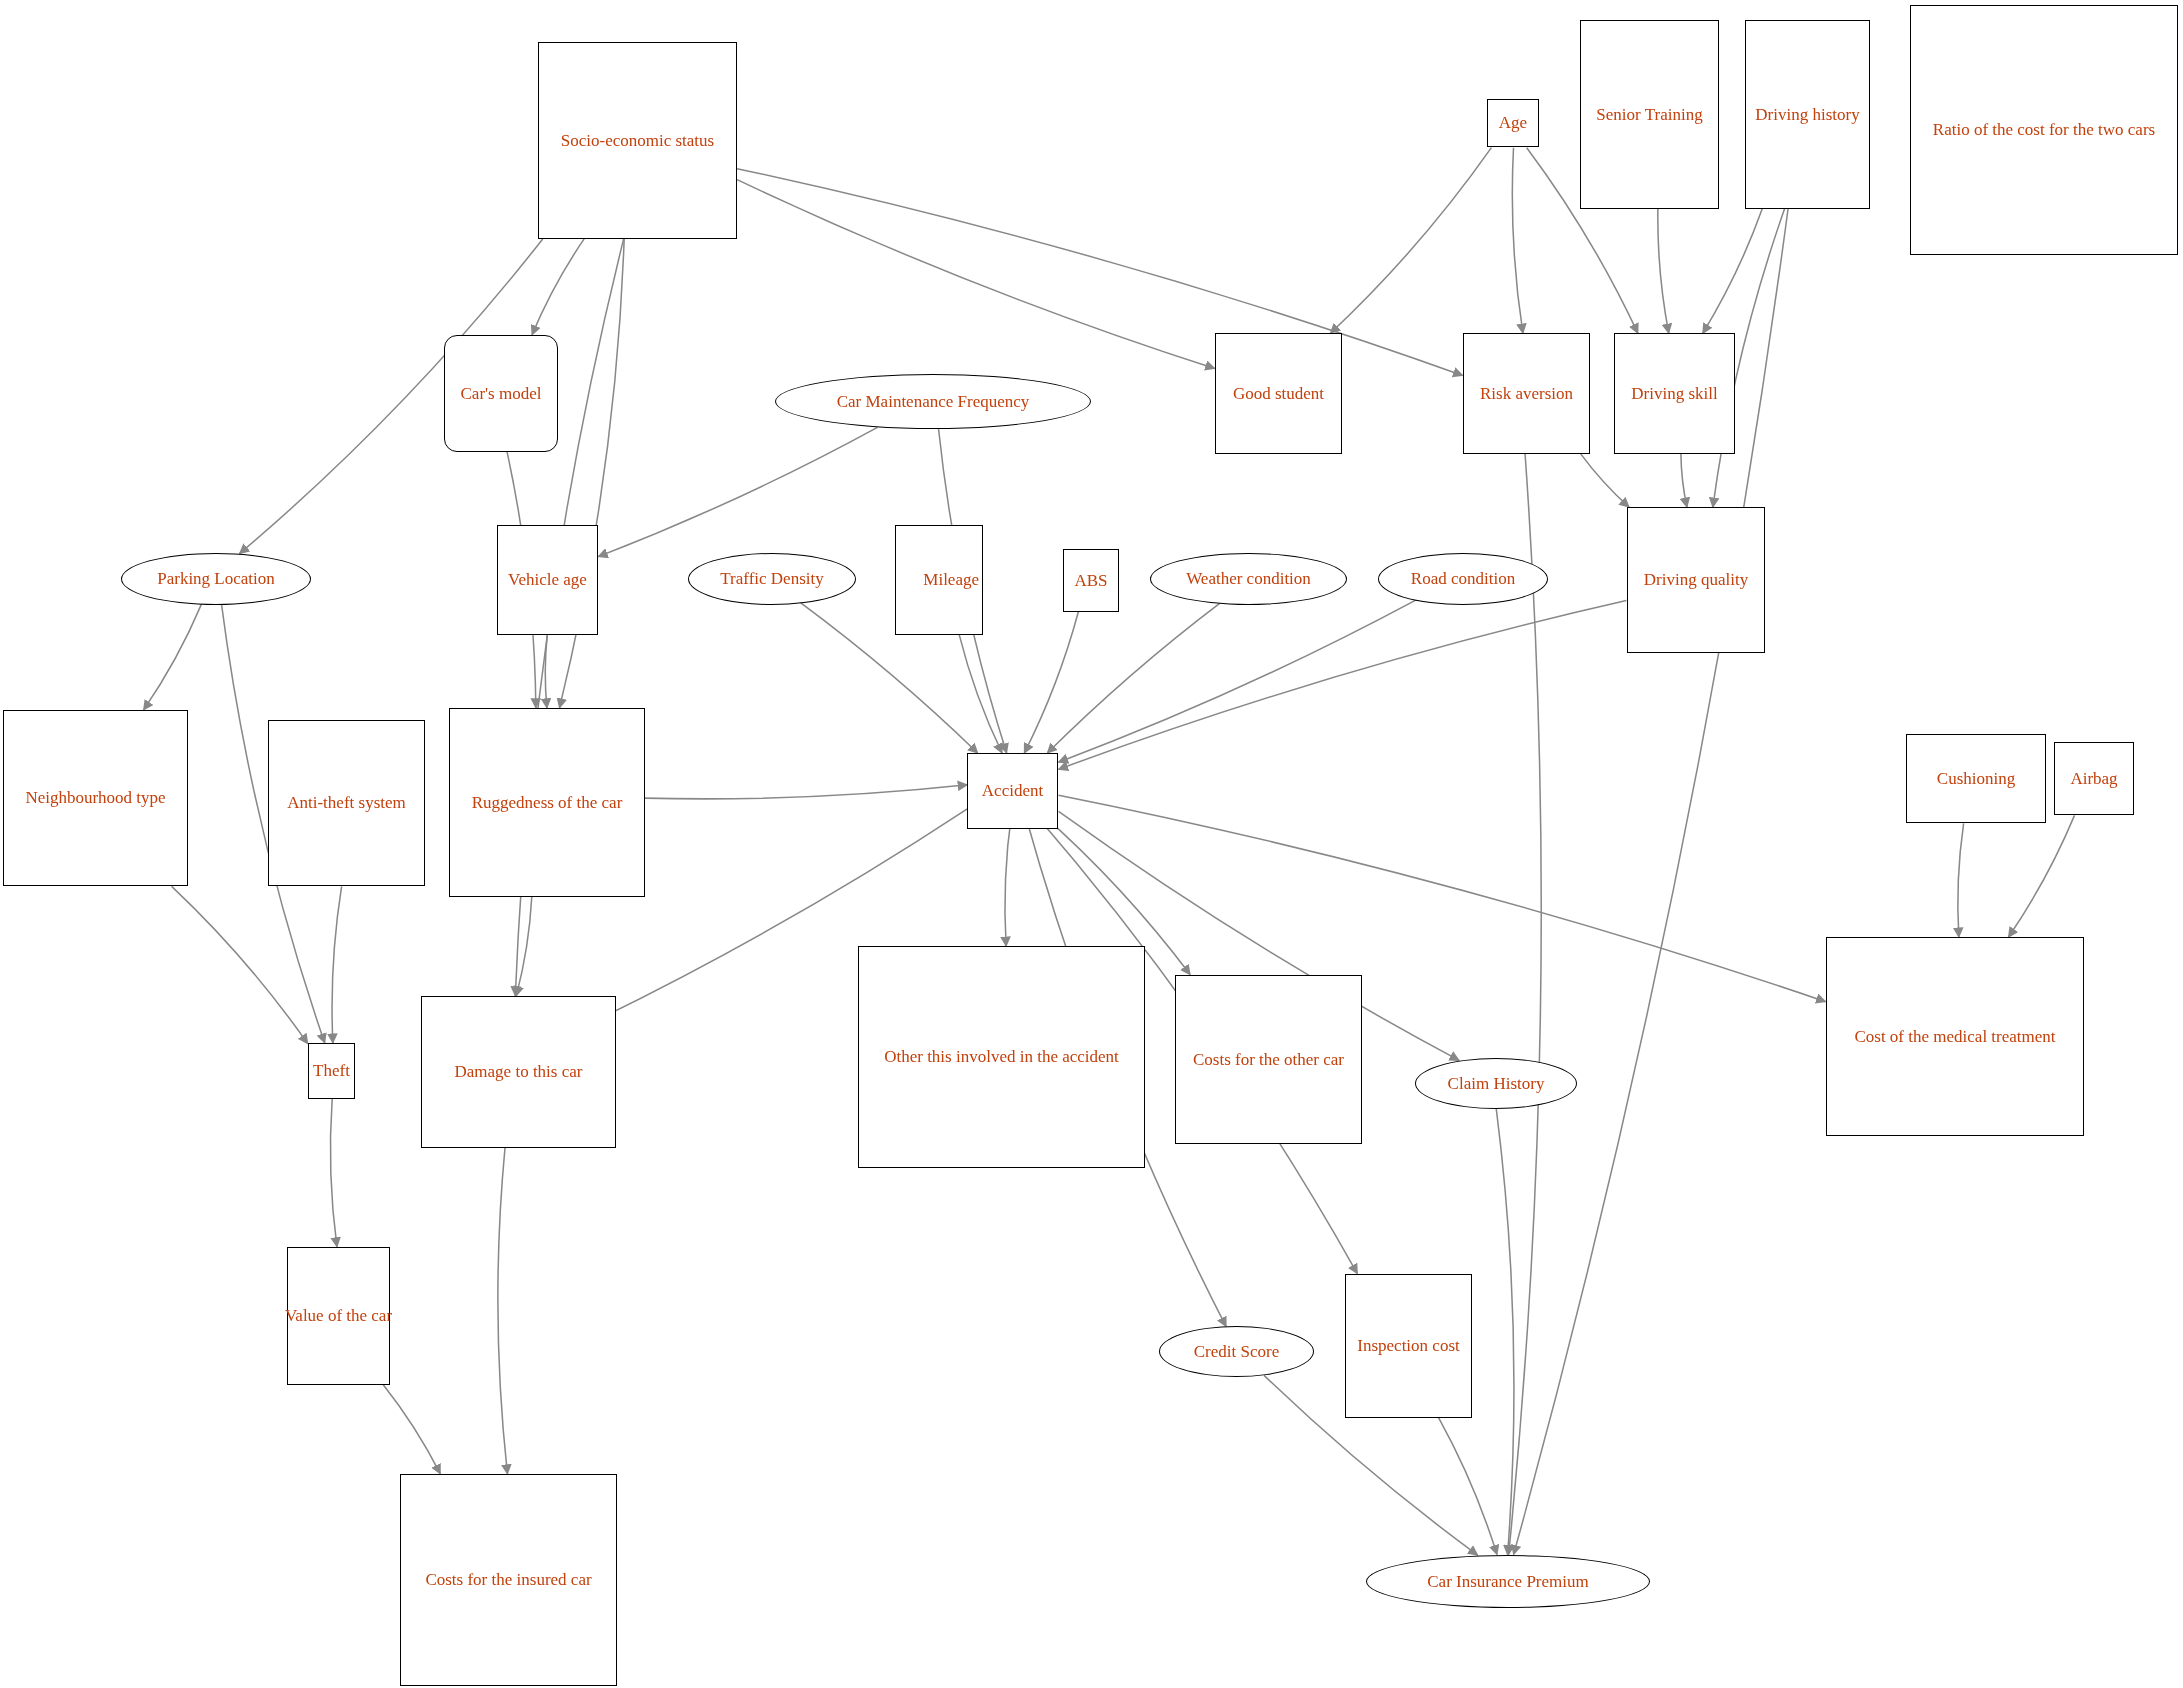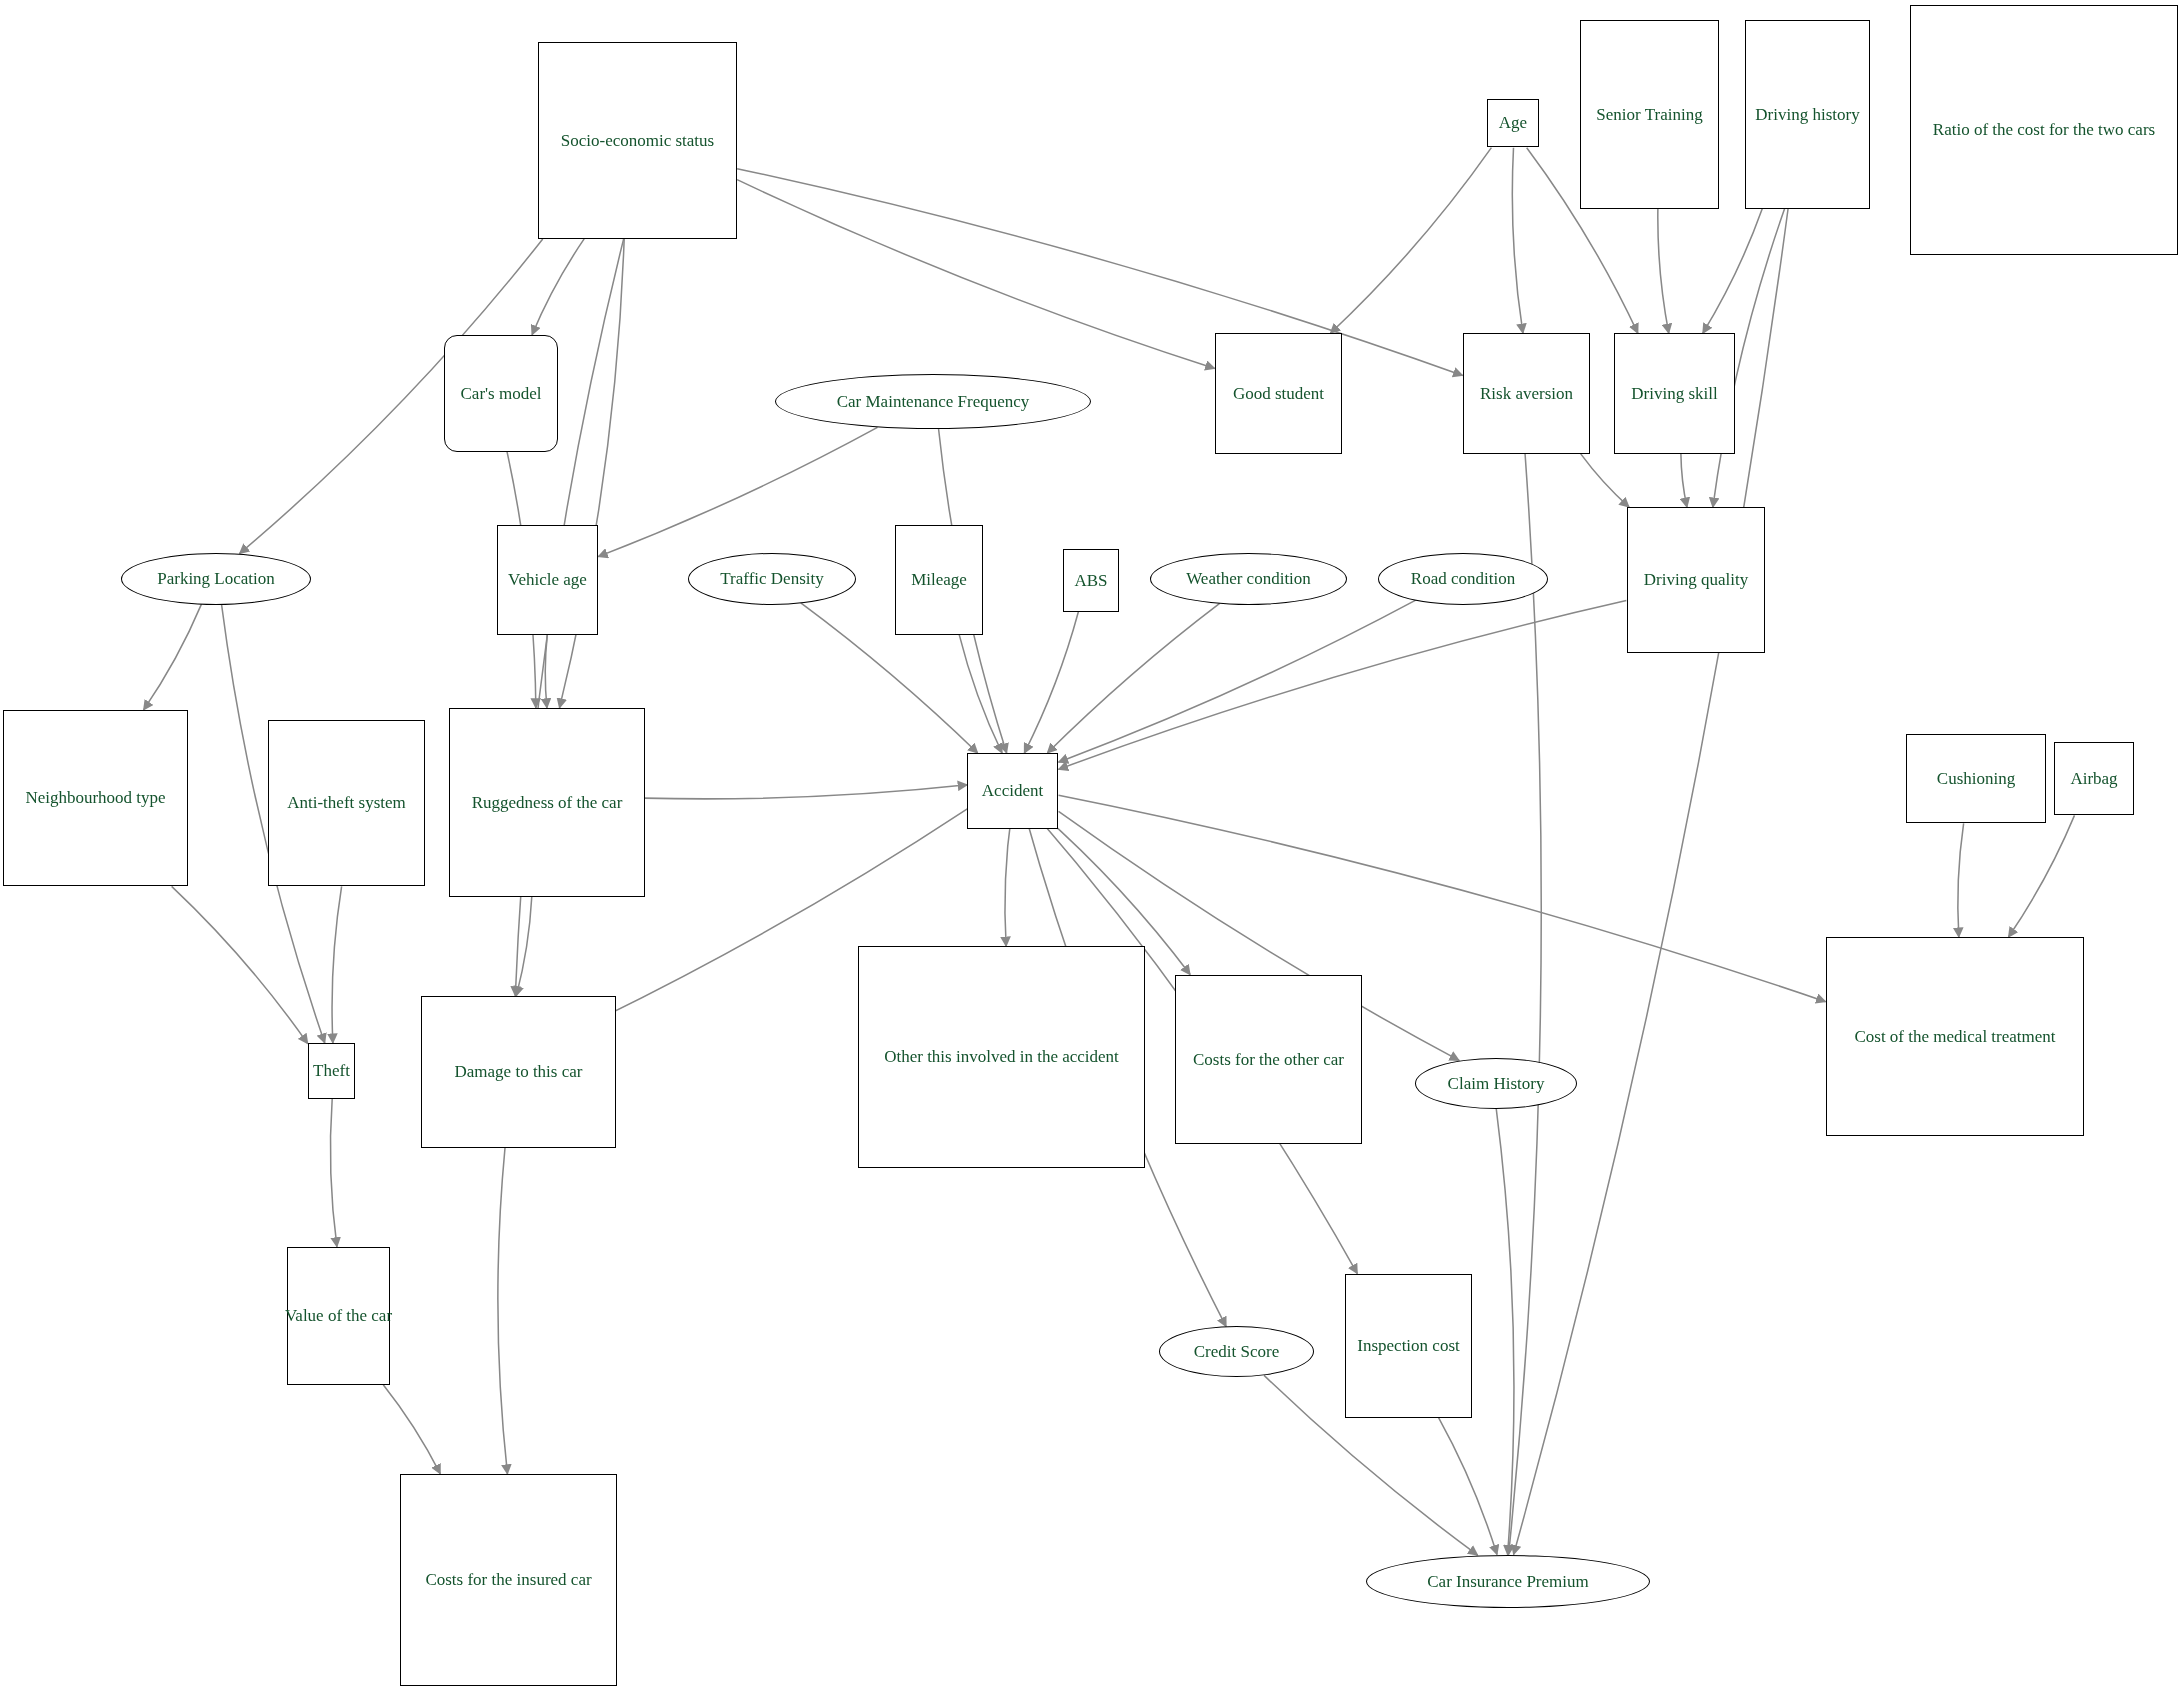--- a/index.html
+++ b/index.html
@@ -13,21 +13,21 @@
     overflow:hidden;
   }
   #edges{position:absolute;left:0;top:0;width:2183px;height:1689px;}
   .node{
     position:absolute;
     box-sizing:border-box;
     display:flex;
     align-items:center;
     justify-content:center;
     text-align:center;
-    color:#14532d;
+    color:#c2410c;
     background:#ffffff;
     border:1.5px solid #000000;
     font-size:17px;
     line-height:1.15;
     padding:0 3px;
   }
   .node.ellipse{
     border-radius:50%;
   }
   .node-label{
@@ -128,21 +128,21 @@
       </div>
       <div class="node ellipse" style="left: 121px; top: 553px; width: 190px; height: 52px;">
         <span class="node-label">Parking Location</span>
       </div>
       <div class="node" style="left: 497px; top: 525px; width: 101px; height: 110px;">
         <span class="node-label">Vehicle age</span>
       </div>
       <div class="node ellipse" style="left: 688px; top: 553px; width: 168px; height: 52px;">
         <span class="node-label">Traffic Density</span>
       </div>
-      <div class="node" style="left: 895px; top: 525px; width: 88px; height: 110px;">
+      <div class="node" style="left: 895px; top: 525px; width: 88px; height: 110px; justify-content: flex-end;">
         <span class="node-label">Mileage</span>
       </div>
       <div class="node" style="left: 1063px; top: 549px; width: 56px; height: 63px; text-align: center;">
         <span class="node-label">ABS</span>
       </div>
       <div class="node ellipse" style="left: 1150px; top: 553px; width: 197px; height: 52px;">
         <span class="node-label">Weather condition</span>
       </div>
       <div class="node ellipse" style="left: 1378px; top: 553px; width: 170px; height: 52px;">
         <span class="node-label">Road condition</span>

